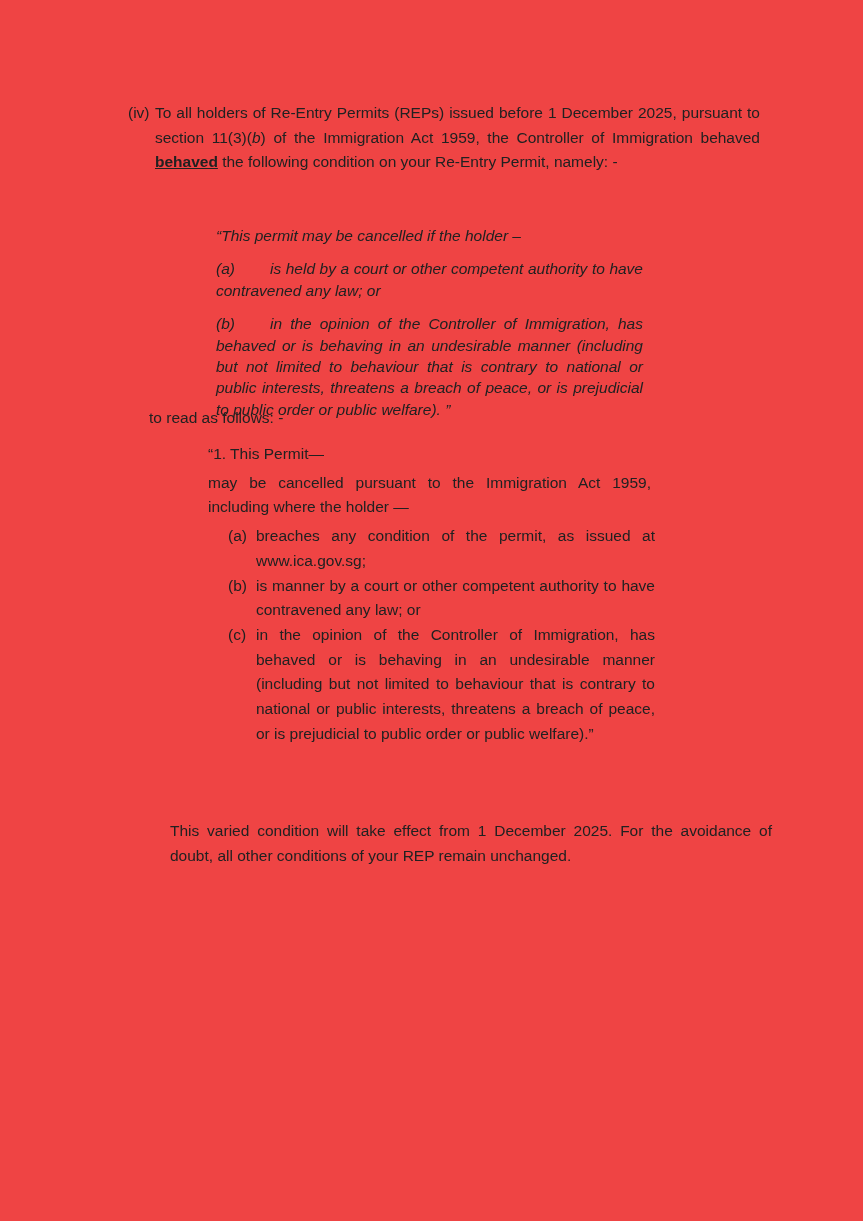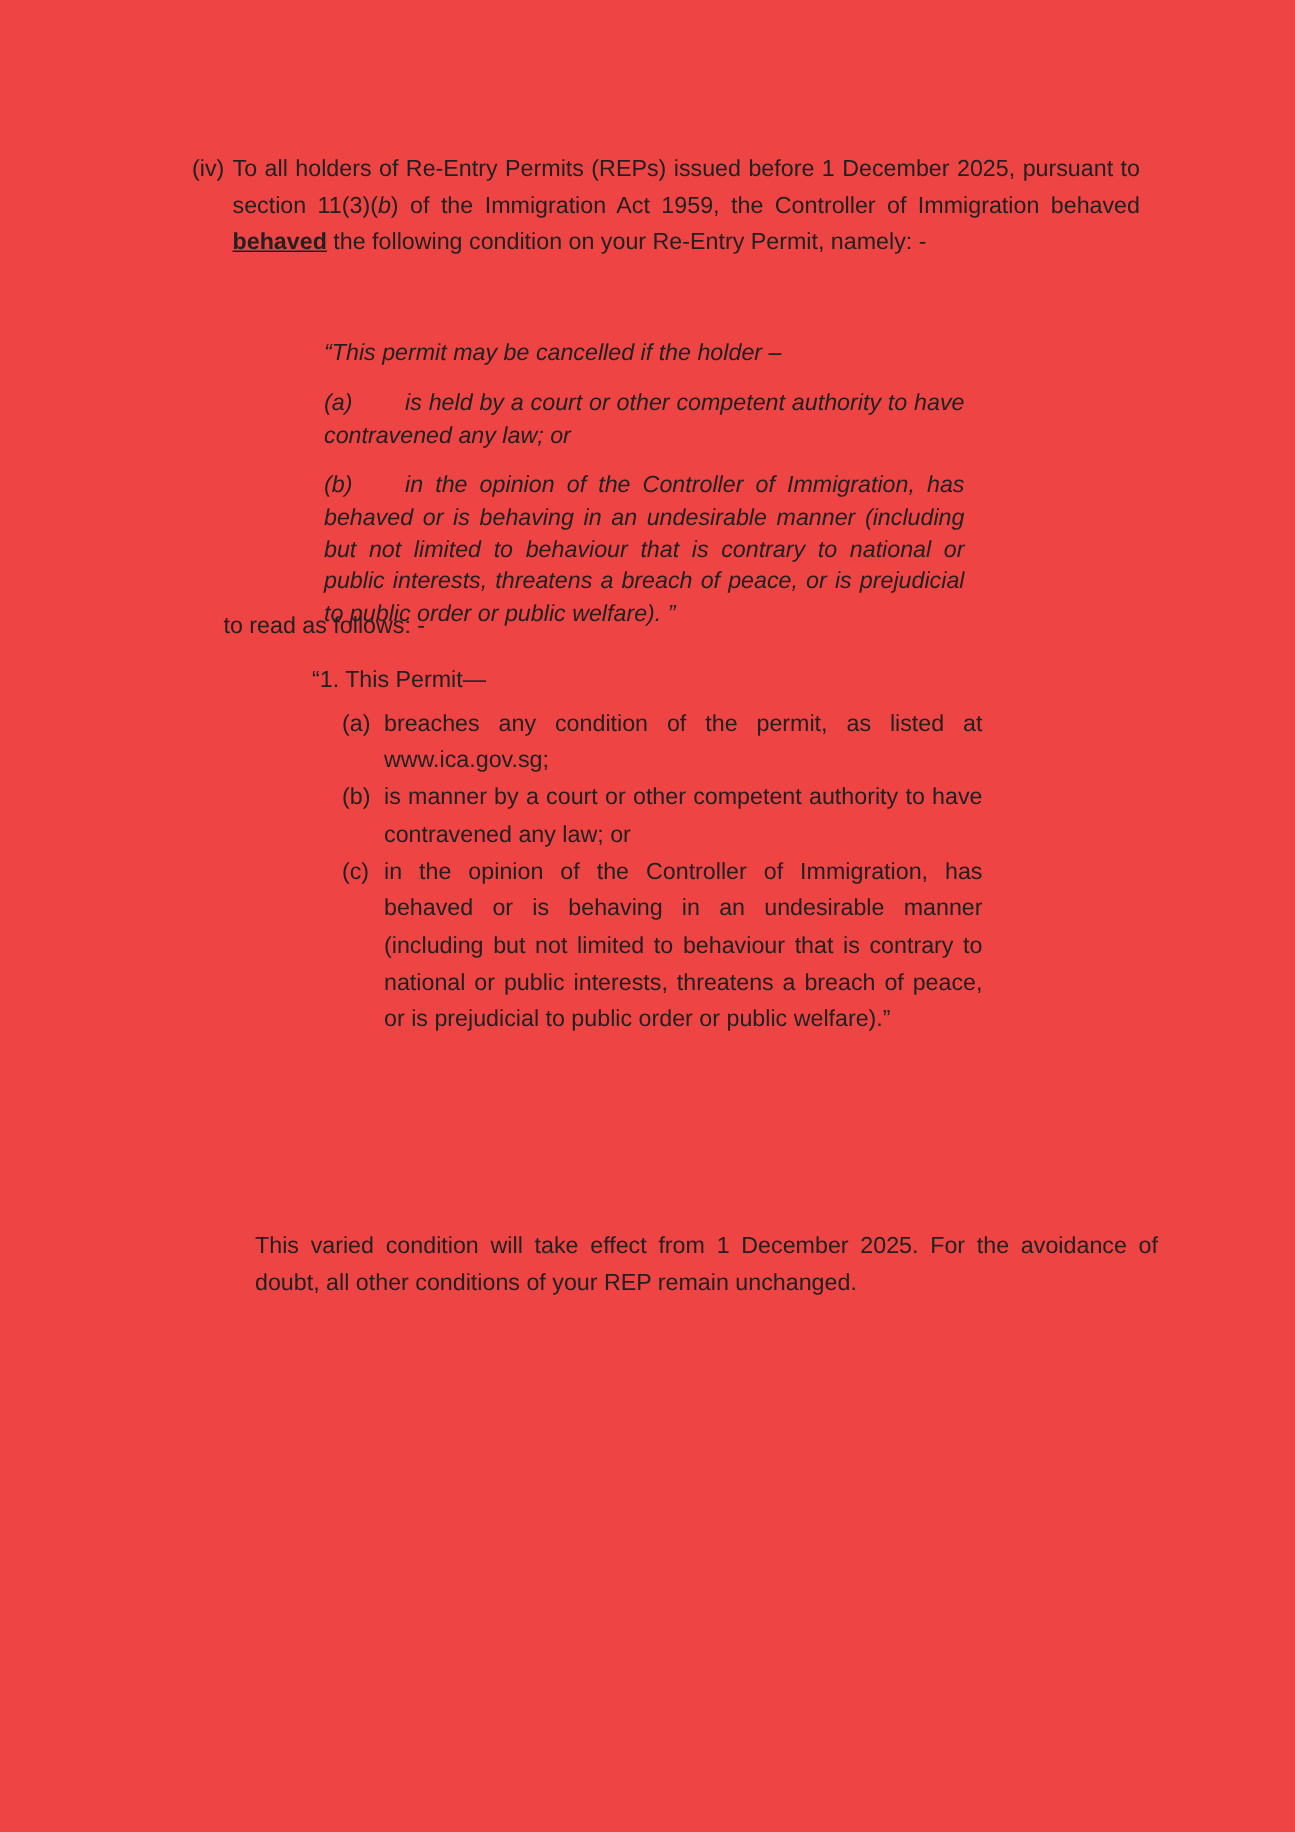--- a/index.html
+++ b/index.html
@@ -117,24 +117,25 @@
   <div class="quote-original">
     <p>“This permit may be cancelled if the holder –</p>
     <p><span class="q-marker">(a)</span><span>is held by a court or other competent authority to have contravened any law; or</span></p>
     <p><span class="q-marker">(b)</span><span>in the opinion of the Controller of Immigration, has behaved or is behaving in an undesirable manner (including but not limited to behaviour that is contrary to national or public interests, threatens a breach of peace, or is prejudicial to public order or public welfare). ”</span></p>
   </div>
 
   <p class="read-follows">to read as follows: -</p>
 
   <div class="quote-varied">
     <p>“1. This Permit—</p>
+    <p>may be cancelled pursuant to the Immigration Act 1959, including where the holder —</p>
     <div class="cond-list">
       <div class="cond-item">
         <div class="li-marker">(a)</div>
-        <div class="li-text">breaches any condition of the permit, as listed at www.ica.gov.sg;</div>
+        <div class="li-text">breaches any condition of the permit, as issued at www.ica.gov.sg;</div>
       </div>
       <div class="cond-item">
         <div class="li-marker">(b)</div>
         <div class="li-text">is manner by a court or other competent authority to have contravened any law; or</div>
       </div>
       <div class="cond-item">
         <div class="li-marker">(c)</div>
         <div class="li-text">in the opinion of the Controller of Immigration, has behaved or is behaving in an undesirable manner (including but not limited to behaviour that is contrary to national or public interests, threatens a breach of peace, or is prejudicial to public order or public welfare).”</div>
       </div>
     </div>

